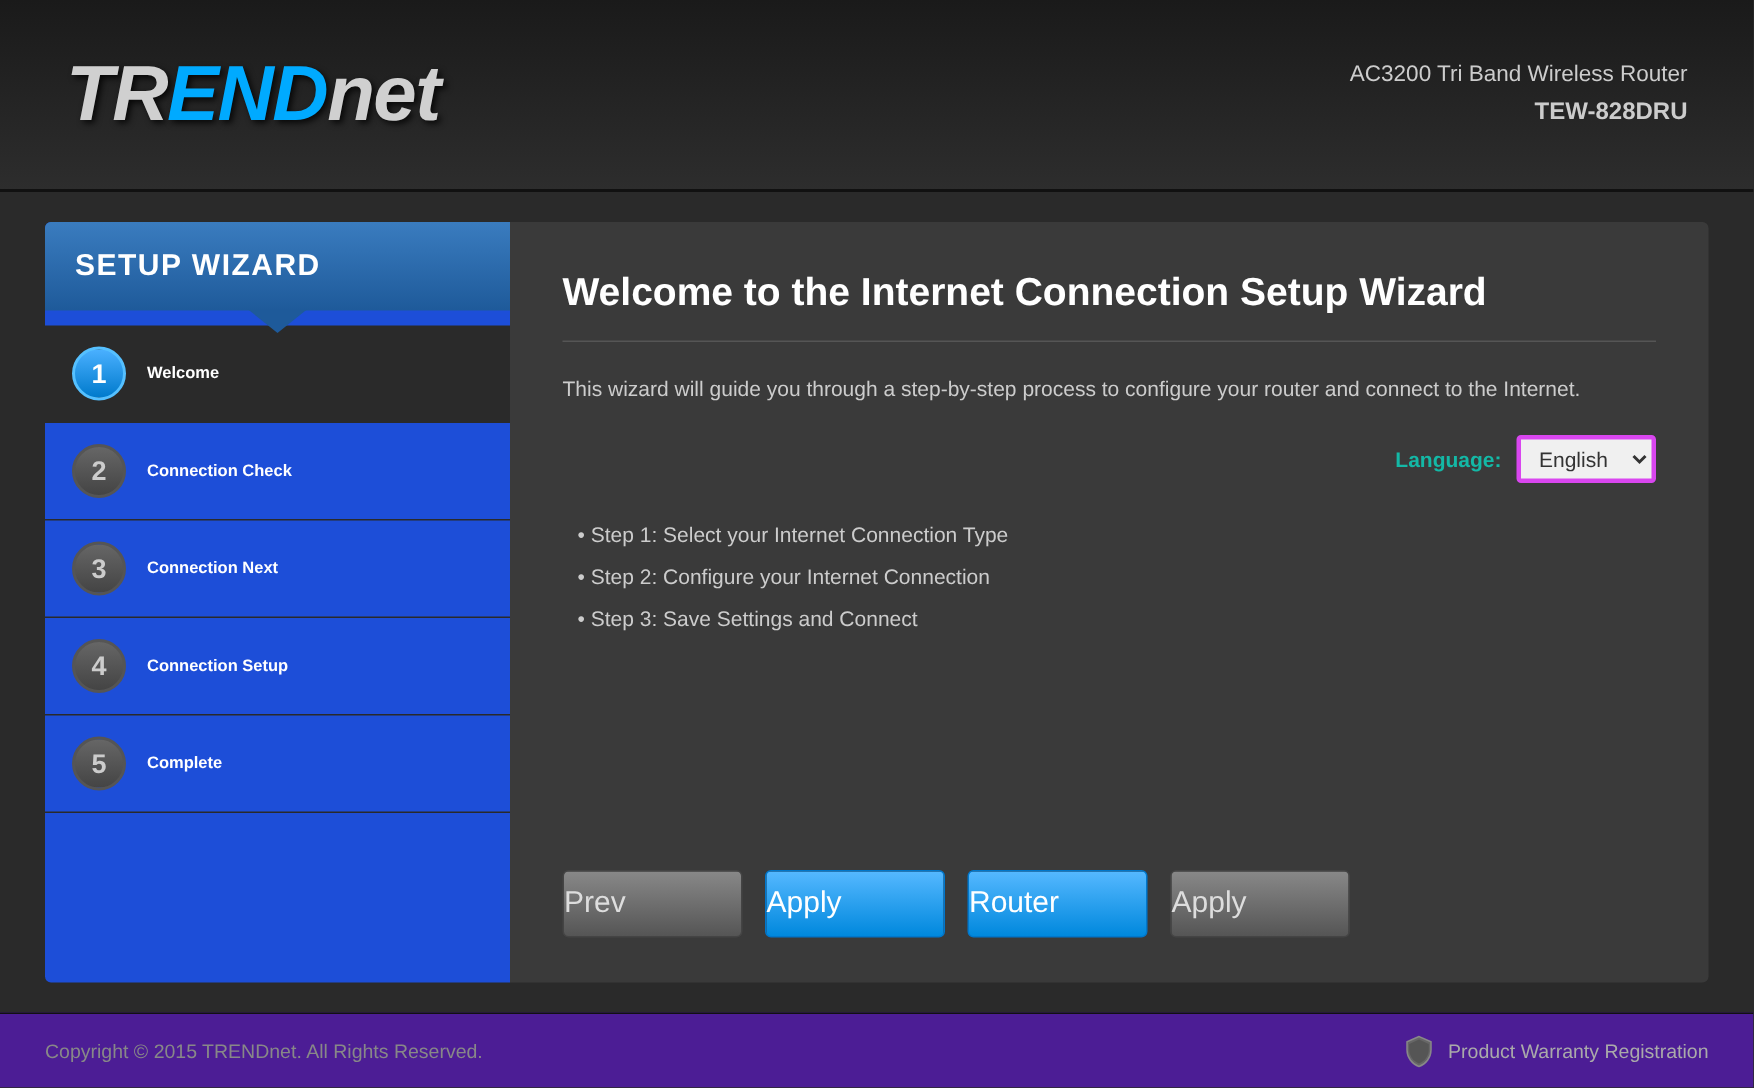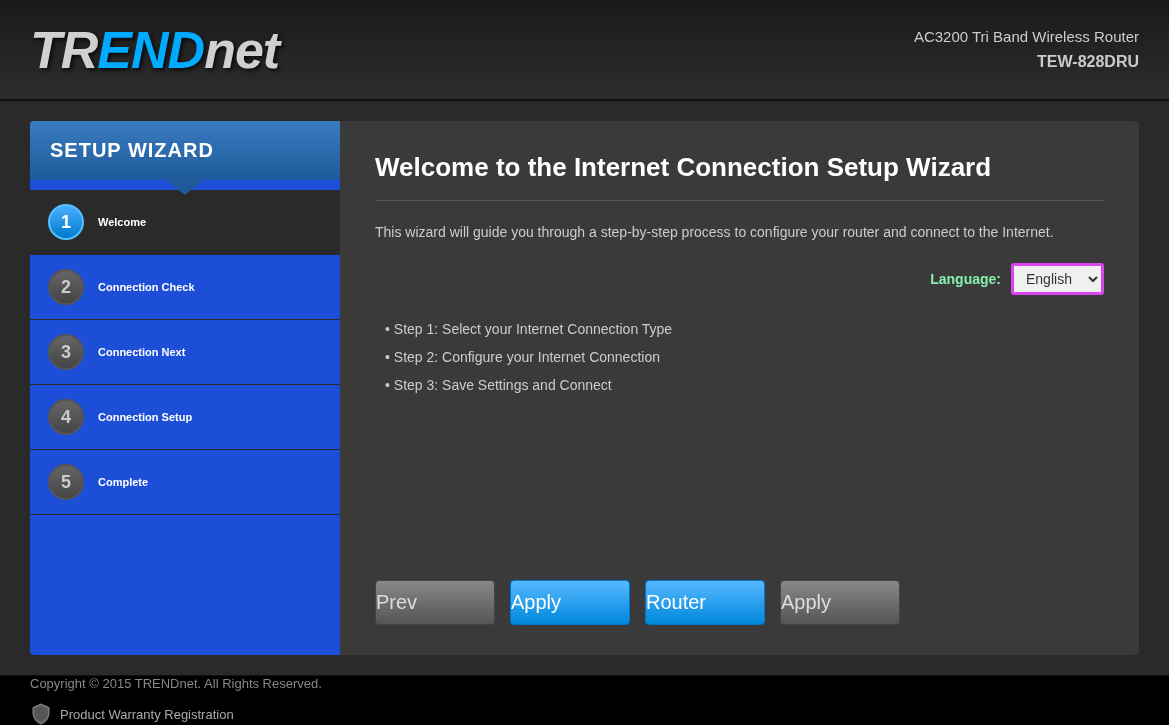--- a/index.html
+++ b/index.html
@@ -9,25 +9,25 @@
       background: #2a2a2a;
       font-family: Arial, sans-serif;
       overflow: hidden;
       display: flex;
       flex-direction: column;
     }
 
     
     .header {
       background: linear-gradient(180deg, #1a1a1a 0%, #2d2d2d 100%);
-      height: 101px;
+      height: 128px;
       display: flex;
       align-items: center;
       justify-content: space-between;
-      padding: 0 30px;
+      padding: 0 44px;
       border-bottom: 2px solid #111;
     }
     .logo {
       display: flex;
       align-items: center;
     }
     .logo-text {
       font-size: 52px;
       font-weight: 900;
       color: white;
@@ -168,21 +168,21 @@
     }
 
     .language-row {
       display: flex;
       justify-content: flex-end;
       align-items: center;
       gap: 10px;
       margin-bottom: 20px;
     }
     .language-label {
-      color: #86efac;
+      color: #14b8a6;
       font-size: 14px;
       font-weight: bold;
     }
     .language-select {
       background: #f0f0f0;
       border: 3px solid #d946ef;
       border-radius: 3px;
       padding: 4px 8px;
       font-size: 14px;
       cursor: pointer;
@@ -224,28 +224,27 @@
       border: 1px solid #0077cc;
     }
     .btn-gray {
       background: linear-gradient(180deg, #888 0%, #555 100%);
       color: #ddd;
       border: 1px solid #444;
     }
 
     
     .footer {
-      background: #000000;
+      background: #4c1d95;
       height: 50px;
       display: flex;
-      align-items: flex-start;
+      align-items: center;
       justify-content: space-between;
       padding: 0 30px;
       border-top: 1px solid #111;
-      flex-direction: column;
     }
     .footer-copyright {
       color: #888;
       font-size: 13px;
     }
     .footer-warranty {
       display: flex;
       align-items: center;
       gap: 8px;
       color: #aaa;

